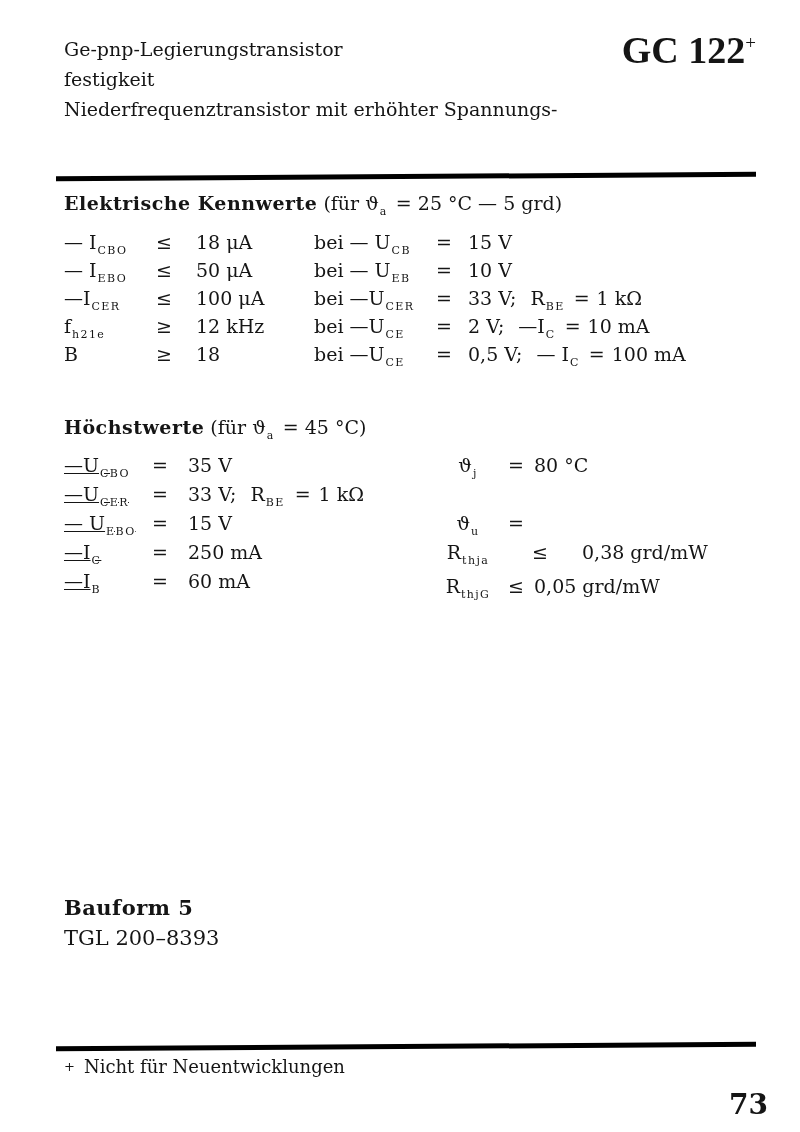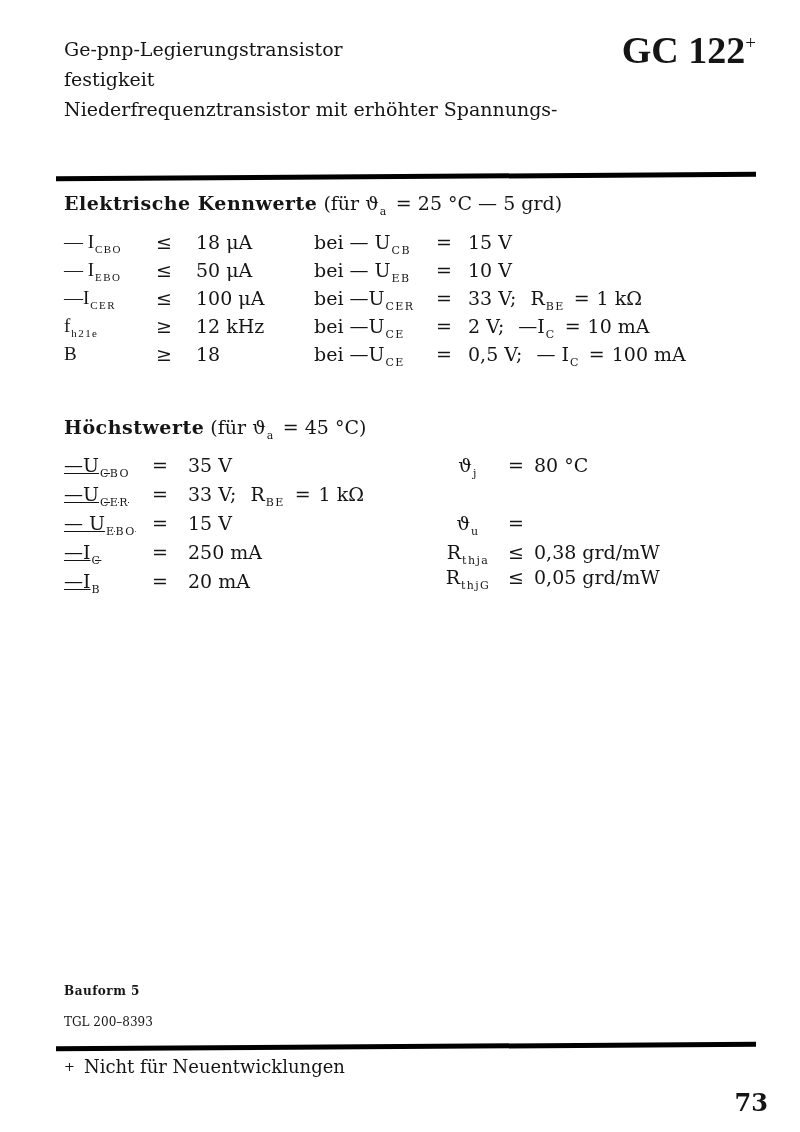--- a/index.html
+++ b/index.html
@@ -62,55 +62,55 @@
     position: relative;
     top: 5px;
     margin-left: 1px;
     margin-right: 2px;
   }
 
   
   .kennwerte { position: absolute; left: 64px; top: 184px; width: 710px; }
   .k-rows { margin-top: 17px; }
   .k-row { display: flex; height: 28px; font-size: 19px; white-space: nowrap; }
-  .col-sym { width: 92px; flex: none; font-family: Liberation Serif, serif; }
+  .col-sym { width: 92px; flex: none; }
   .col-rel { width: 40px; flex: none; }
   .col-val { width: 118px; flex: none; }
   .col-cond { display: flex; flex: none; }
   .c-sym { width: 122px; flex: none; }
   .c-rel { width: 32px; flex: none; }
   .x-sym { margin-left: 14px; }
   .x-rel { margin-left: 7px; margin-right: 7px; }
 
   
   .hoechstwerte { position: absolute; left: 64px; top: 408px; width: 710px; }
   .h-rows { position: relative; margin-top: 16px; height: 150px; }
   .h-row { display: flex; height: 29px; font-size: 19px; white-space: nowrap; }
   .h-sym { width: 88px; flex: none; text-decoration: underline; }
   .h-rel { width: 36px; flex: none; }
   .hx-sym { margin-left: 14px; }
   .hx-rel { margin-left: 8px; margin-right: 8px; }
   .hr-row { position: absolute; left: 376px; display: flex; font-size: 19px; white-space: nowrap; text-align: center; }
   .hr0 { top: 0; }
   .hr1 { top: 58px; }
-  .hr2 { top: 87px; }
-  .hr3 { top: 112px; }
+  .hr2 { top: 87px; gap: 24px; }
+  .hr3 { top: 121px; }
   .hr-sym { width: 58px; flex: none; }
   .hr-rel { width: 36px; flex: none; }
 
   
-  .bauform-block { position: absolute; left: 64px; top: 968px; font-size: 12px; line-height: 31px; }
+  .bauform-block { position: absolute; left: 64px; top: 884px; font-size: 21px; line-height: 31px; }
   .bauform-name { font-weight: bold; letter-spacing: 0.5px; }
   .footnote { position: absolute; left: 64px; top: 1048px; font-size: 18px; }
   .footnote .mark { font-size: 13px; position: relative; top: -2px; margin-right: 9px; }
   .page-number {
     position: absolute;
     right: 32px;
     top: 1080px;
-    font-size: 24px;
+    font-size: 28px;
     font-weight: bold;
   }
 </style>
 </head>
 <body>
 
 <div class="page">
 
   <div class="header-left">
     <div>Ge-pnp-Legierungstransistor</div>
@@ -228,21 +228,21 @@
 
       <div class="h-row">
         <span class="h-sym"><span>—I</span><span class="sub">C</span></span>
         <span class="h-rel">=</span>
         <span class="h-val">250 mA</span>
       </div>
 
       <div class="h-row">
         <span class="h-sym"><span>—I</span><span class="sub">B</span></span>
         <span class="h-rel">=</span>
-        <span class="h-val">20 mA</span>
+        <span class="h-val">60 mA</span>
       </div>
 
       <div class="hr-row hr0">
         <span class="hr-sym"><span>ϑ</span><span class="sub">j</span></span>
         <span class="hr-rel">=</span>
         <span class="hr-val">80 °C</span>
       </div>
 
       <div class="hr-row hr1">
         <span class="hr-sym"><span>ϑ</span><span class="sub">u</span></span>

